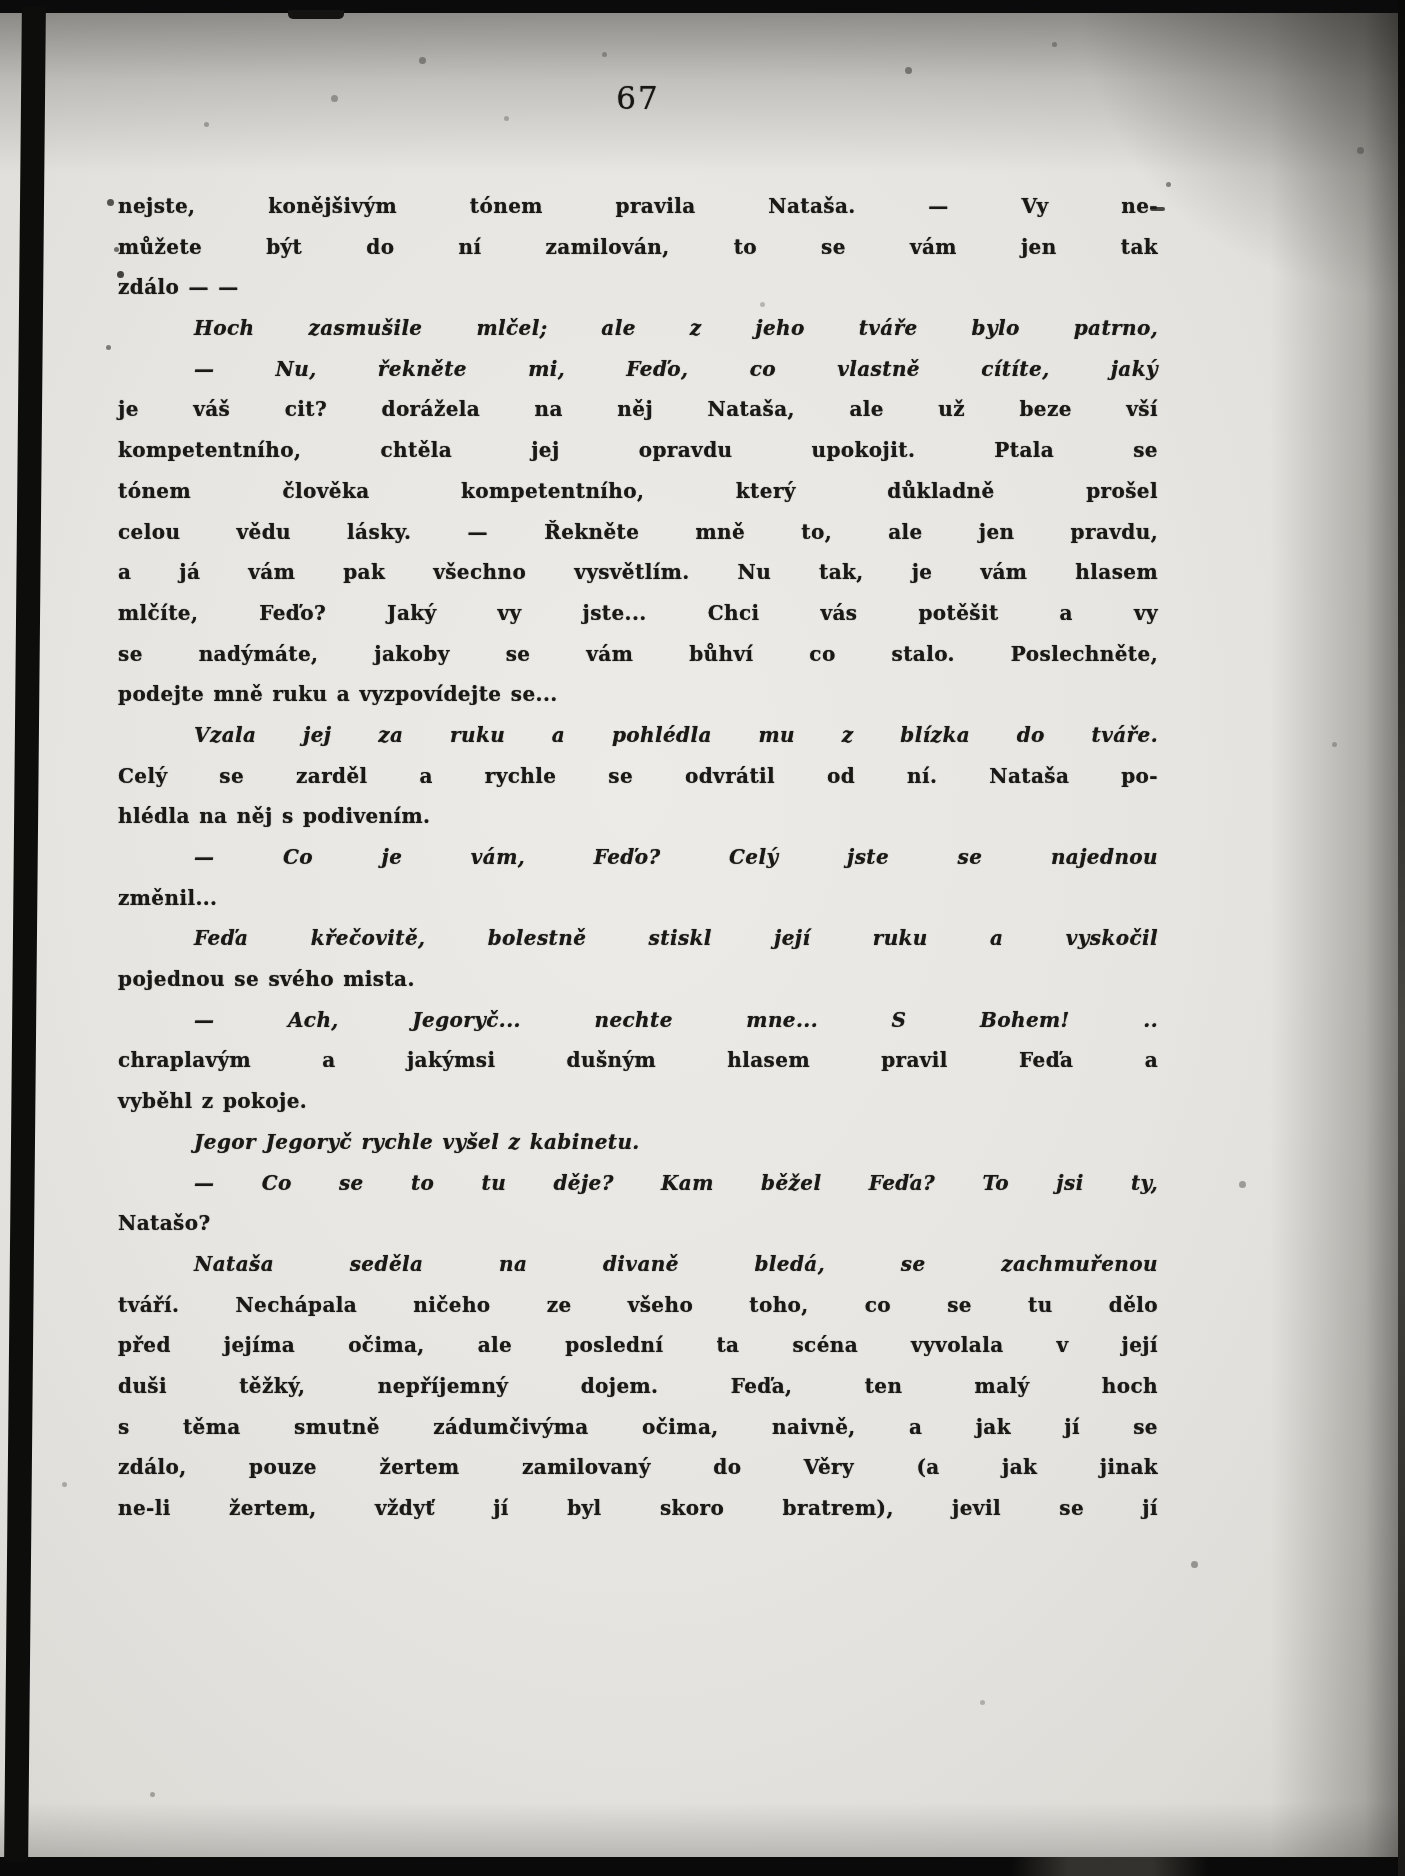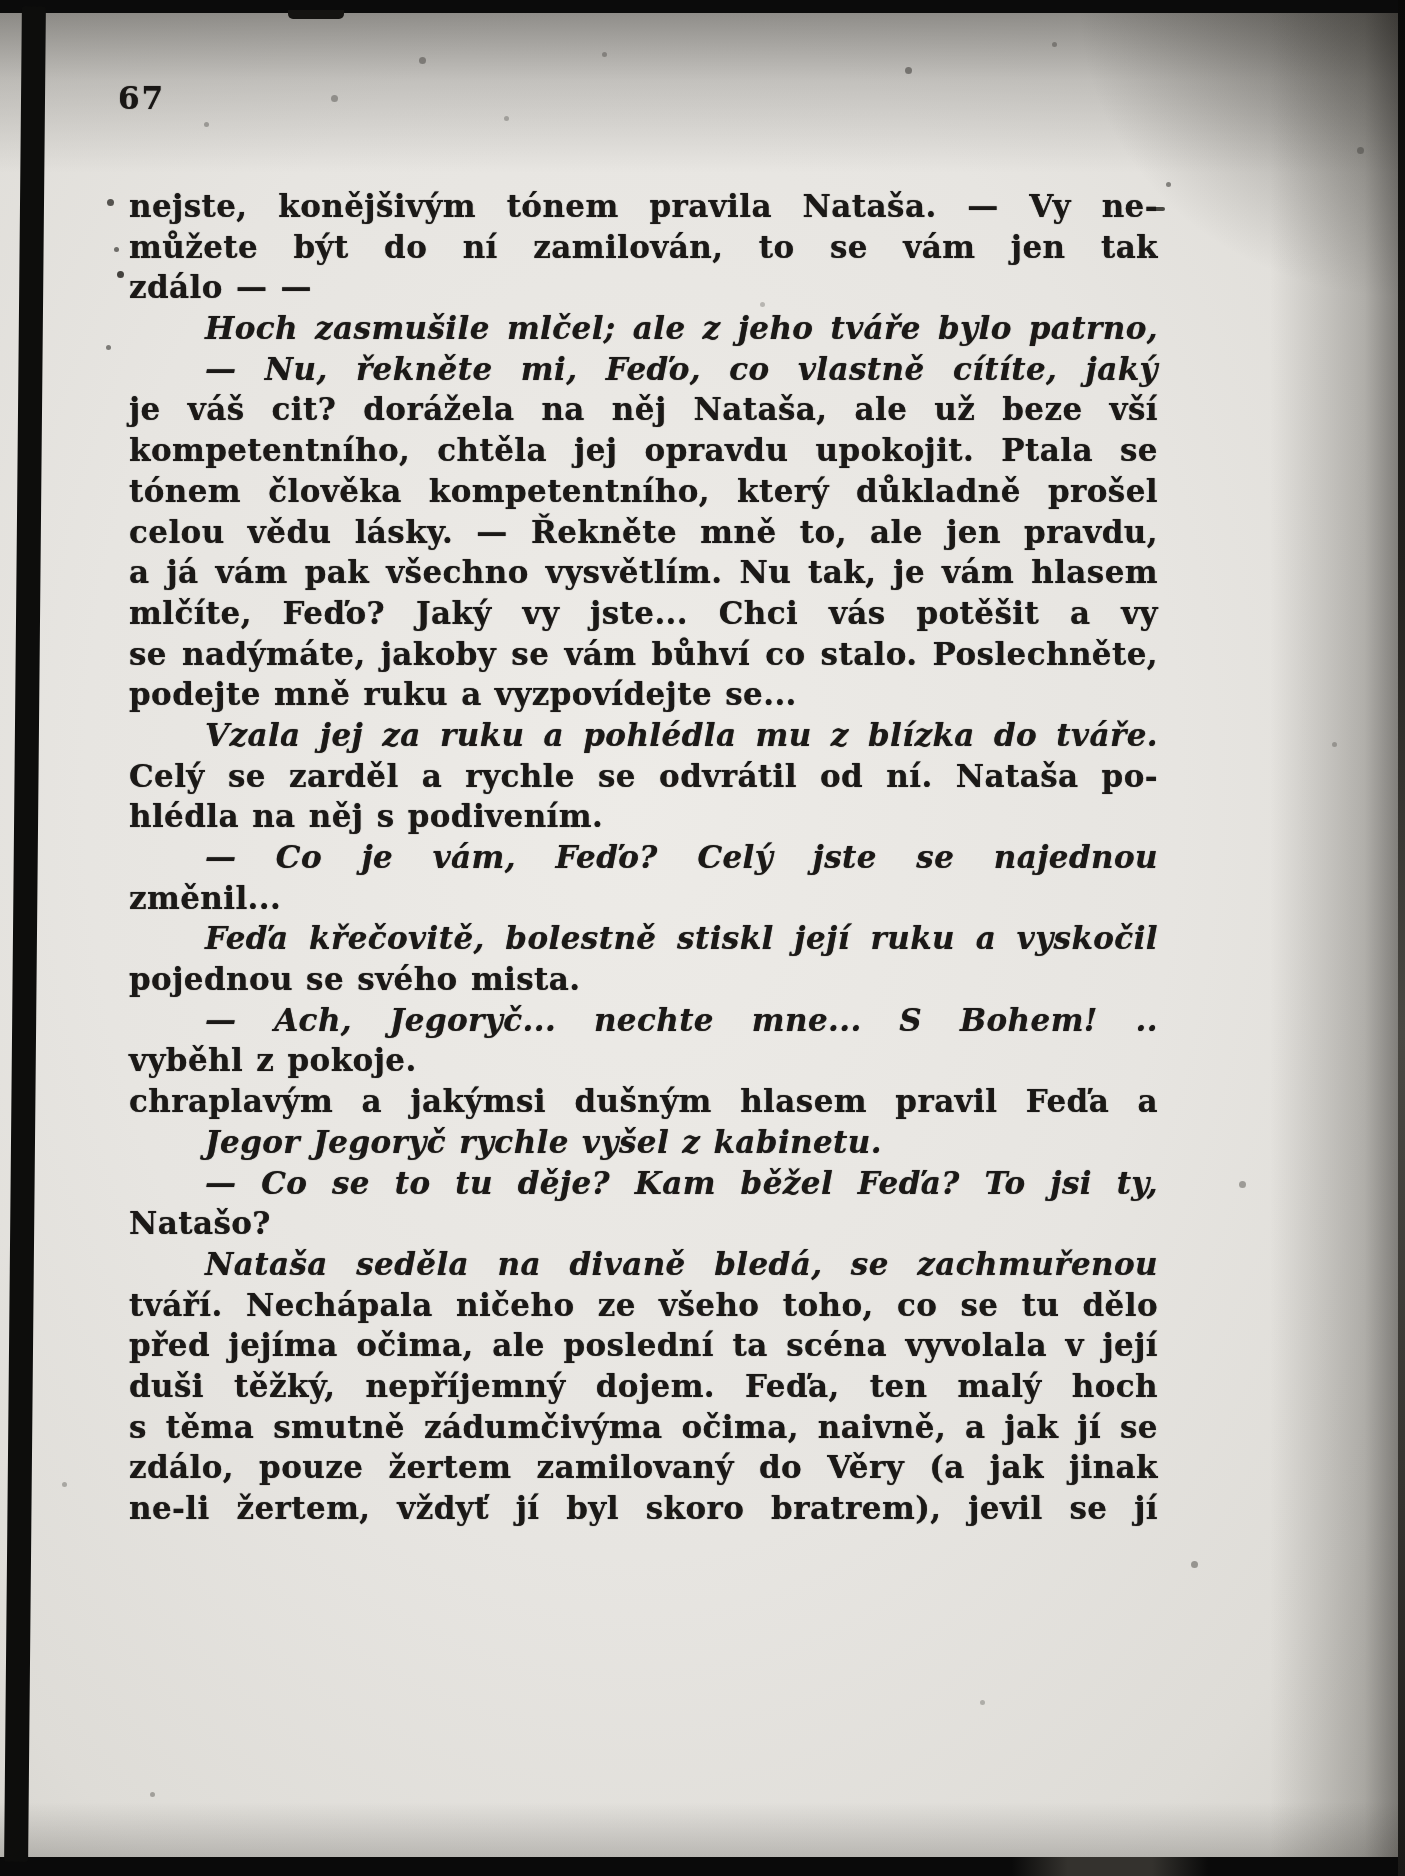--- a/index.html
+++ b/index.html
@@ -88,40 +88,40 @@
       980px 1700px 0 0 rgba(140,138,134,0.6),
       150px 1792px 0 0 rgba(120,118,114,0.6);
   }
   .ink-dash {
     position: absolute; left: 1150px; top: 207px; width: 15px; height: 4px;
     background: rgba(45,43,39,0.85); border-radius: 2px; pointer-events: none;
   }
   
   .page-number {
     position: absolute; top: 80px; left: 118px; width: 1040px;
-    font-size: 31px; font-weight: bold; letter-spacing: 2px;
+    text-align: center;
+    font-size: 31px; font-weight: normal; letter-spacing: 2px;
     color: #191715;
     text-shadow: 0 0 1px rgba(25,23,21,0.8);
   }
   .text-block {
     position: absolute; top: 186px; left: 118px; width: 1040px;
   }
   .line {
     line-height: 40.7px;
     height: 40.7px;
-    font-size: 31px;
+    font-size: 20px;
     font-weight: bold;
     letter-spacing: 0.4px;
     word-spacing: 2px;
     text-align: justify;
     text-align-last: justify;
     white-space: normal;
     color: #1b1917;
     text-shadow: 0 0 1px rgba(27,25,23,0.75);
-    margin-left: 11px;
   }
   .line.last { text-align-last: left; }
   .line.indent { padding-left: 76px; font-style: italic; }
 </style>
 </head>
 <body>
 
 <div class="page">
   <div class="shade-top"></div>
   <div class="shade-corner"></div>
@@ -151,22 +151,22 @@
       <div class="line">se nadýmáte, jakoby se vám bůhví co stalo. Poslechněte,</div>
       <div class="line last">podejte mně ruku a vyzpovídejte se...</div>
       <div class="line indent">Vzala jej za ruku a pohlédla mu z blízka do tváře.</div>
       <div class="line">Celý se zarděl a rychle se odvrátil od ní. Nataša po-</div>
       <div class="line last">hlédla na něj s podivením.</div>
       <div class="line indent">— Co je vám, Feďo? Celý jste se najednou</div>
       <div class="line last">změnil...</div>
       <div class="line indent">Feďa křečovitě, bolestně stiskl její ruku a vyskočil</div>
       <div class="line last">pojednou se svého mista.</div>
       <div class="line indent">— Ach, Jegoryč... nechte mne... S Bohem! ..</div>
+      <div class="line">chraplavým a jakýmsi dušným hlasem pravil Feďa a</div>
       <div class="line last">vyběhl z pokoje.</div>
-      <div class="line">chraplavým a jakýmsi dušným hlasem pravil Feďa a</div>
       <div class="line indent last">Jegor Jegoryč rychle vyšel z kabinetu.</div>
       <div class="line indent">— Co se to tu děje? Kam běžel Feďa? To jsi ty,</div>
       <div class="line last">Natašo?</div>
       <div class="line indent">Nataša seděla na divaně bledá, se zachmuřenou</div>
       <div class="line">tváří. Nechápala ničeho ze všeho toho, co se tu dělo</div>
       <div class="line">před jejíma očima, ale poslední ta scéna vyvolala v její</div>
       <div class="line">duši těžký, nepříjemný dojem. Feďa, ten malý hoch</div>
       <div class="line">s těma smutně zádumčivýma očima, naivně, a jak jí se</div>
       <div class="line">zdálo, pouze žertem zamilovaný do Věry (a jak jinak</div>
       <div class="line">ne-li žertem, vždyť jí byl skoro bratrem), jevil se jí</div>

